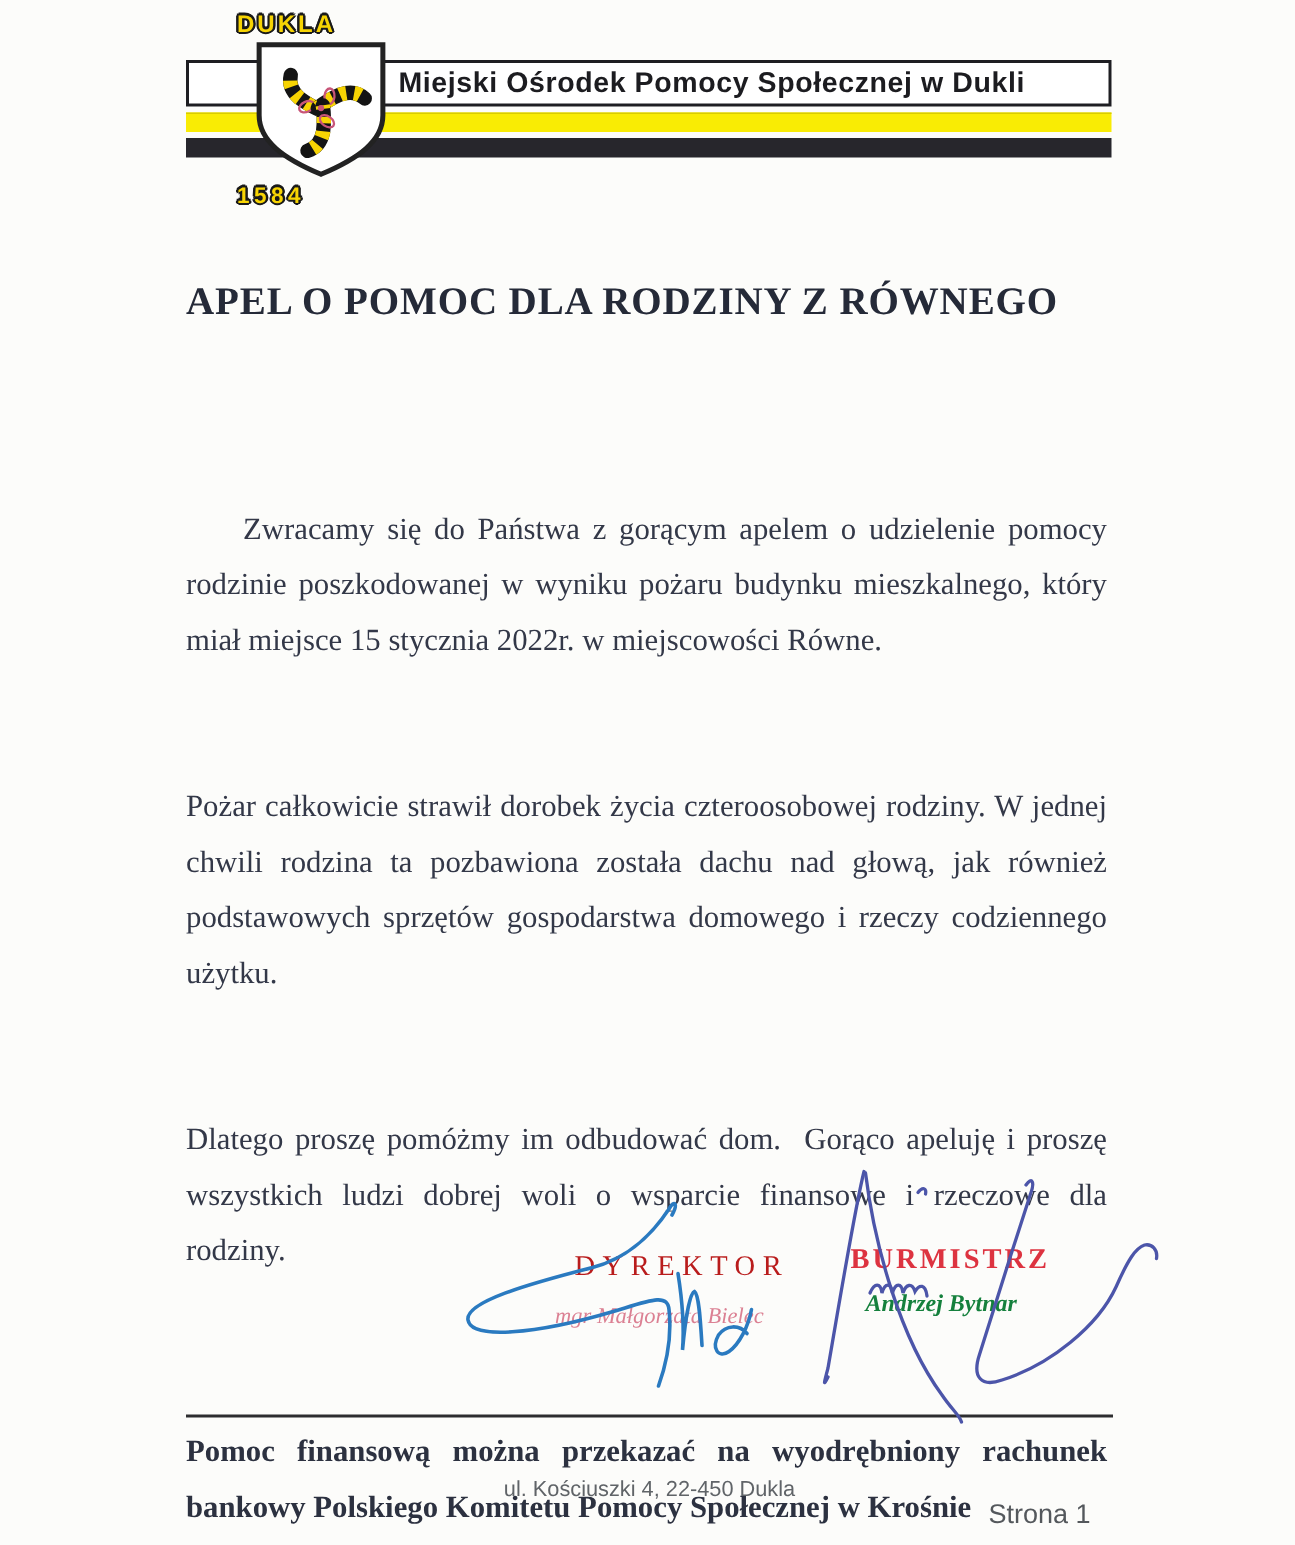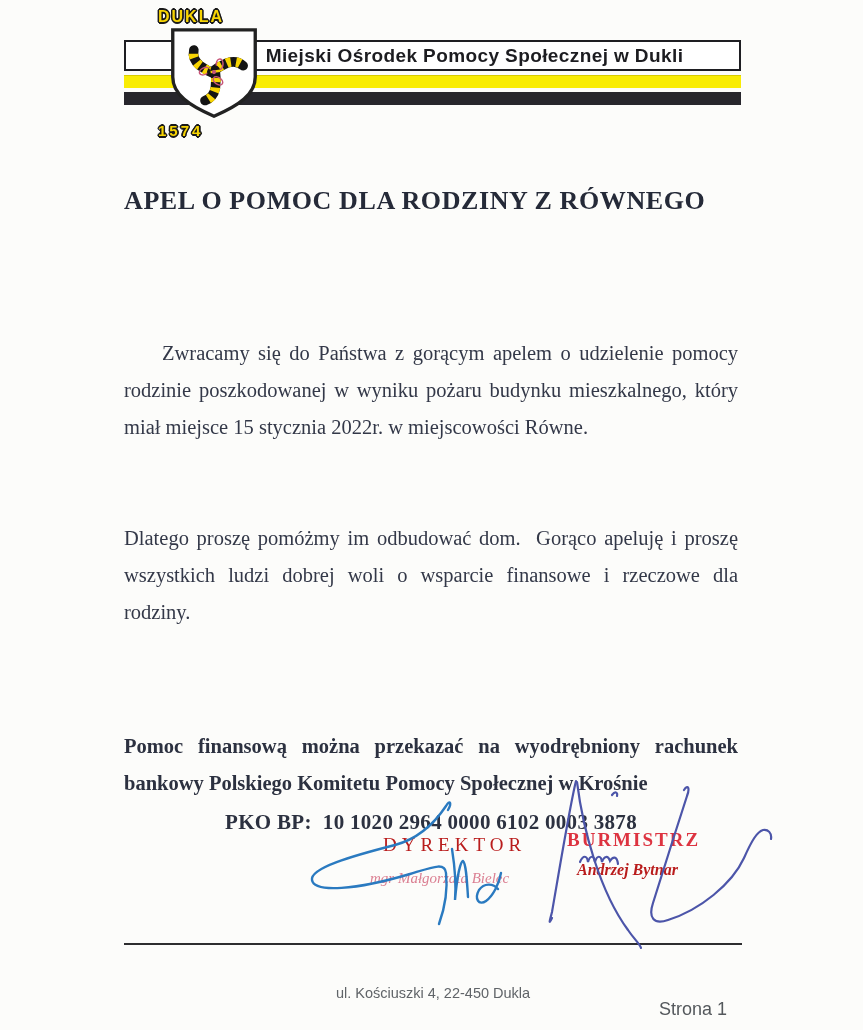--- a/index.html
+++ b/index.html
@@ -57,21 +57,21 @@
 
   .donation { margin-top: 23px; font-weight: 700; color: #2c3140; }
   .donation-intro { font-size: 20.5px; line-height: 37px; text-align: justify; white-space: pre-wrap; }
   .donation-account { font-size: 21px; line-height: 37px; text-align: center; white-space: pre-wrap; margin-top: 2px; letter-spacing: 0.3px; }
 
   
   .sig-label { position: absolute; font-family: "Liberation Serif", serif; z-index: 2; }
   .director-role { left: 383px; top: 834px; font-size: 19px; letter-spacing: 5px; color: #b91c1c; }
   .director-name { left: 370px; top: 870px; font-size: 15px; font-style: italic; color: #db8093; }
   .mayor-role { left: 567px; top: 829px; font-size: 19px; font-weight: 700; letter-spacing: 2px; color: #dd3340; }
-  .mayor-name { left: 577px; top: 861px; font-size: 16px; font-weight: 700; font-style: italic; color: #b91c1c; }
+  .mayor-name { left: 577px; top: 861px; font-size: 16px; font-weight: 700; font-style: italic; color: #15803d; }
 
   .ink-layer { position: absolute; left: 0; top: 0; z-index: 3; pointer-events: none; }
 
   
   .footer-rule { position: absolute; left: 124px; top: 943px; width: 618px; height: 2px; background: #2d2d2f; }
   .footer {
     position: absolute; left: 124px; top: 952px; width: 618px;
     text-align: center;
     font-family: "Liberation Sans", sans-serif;
     font-size: 14.5px; line-height: 16.5px; color: #606468;
@@ -104,28 +104,29 @@
         <g id="horn">
           <path d="M51,49 Q43,46 35,40 Q27,33 29,24" fill="none" stroke="#141414" stroke-width="10" stroke-linecap="round"></path>
           <path d="M51,49 Q43,46 35,40 Q27,33 29,24" fill="none" stroke="#f7d403" stroke-width="10" stroke-linecap="butt" stroke-dasharray="4.5,5.5" stroke-dashoffset="2"></path>
           <ellipse cx="40" cy="46" rx="5.5" ry="3.5" fill="none" stroke="#c85578" stroke-width="1.6" transform="rotate(-25 40 46)"></ellipse>
         </g>
         <use href="#horn" transform="rotate(120 50 47)"></use>
         <use href="#horn" transform="rotate(240 50 47)"></use>
         <circle cx="50" cy="47" r="2.2" fill="#c85578"></circle>
       </g>
     </svg>
-    <div class="crest-word crest-bottom">1574</div>
+    <div class="crest-word crest-bottom">1584</div>
   </div>
 
   <div class="content">
     <div class="doc-title">APEL O POMOC DLA RODZINY Z RÓWNEGO</div>
 
     <div class="body-text">
       <p class="indented">Zwracamy się do Państwa z gorącym apelem o udzielenie pomocy rodzinie poszkodowanej w wyniku pożaru budynku mieszkalnego, który miał miejsce 15 stycznia 2022r. w miejscowości Równe.</p>
+      <p>Pożar całkowicie strawił dorobek życia czteroosobowej rodziny. W jednej chwili rodzina ta pozbawiona została dachu nad głową, jak również podstawowych sprzętów gospodarstwa domowego i rzeczy codziennego użytku.</p>
       <p>Dlatego proszę pomóżmy im odbudować dom.  Gorąco apeluję i proszę wszystkich ludzi dobrej woli o wsparcie finansowe i rzeczowe dla rodziny.</p>
     </div>
 
     <div class="donation">
       <p class="donation-intro">Pomoc finansową można przekazać na wyodrębniony rachunek bankowy Polskiego Komitetu Pomocy Społecznej w Krośnie</p>
       <p class="donation-account">PKO BP:  10 1020 2964 0000 6102 0003 3878</p>
 
     </div>
   </div>
 

